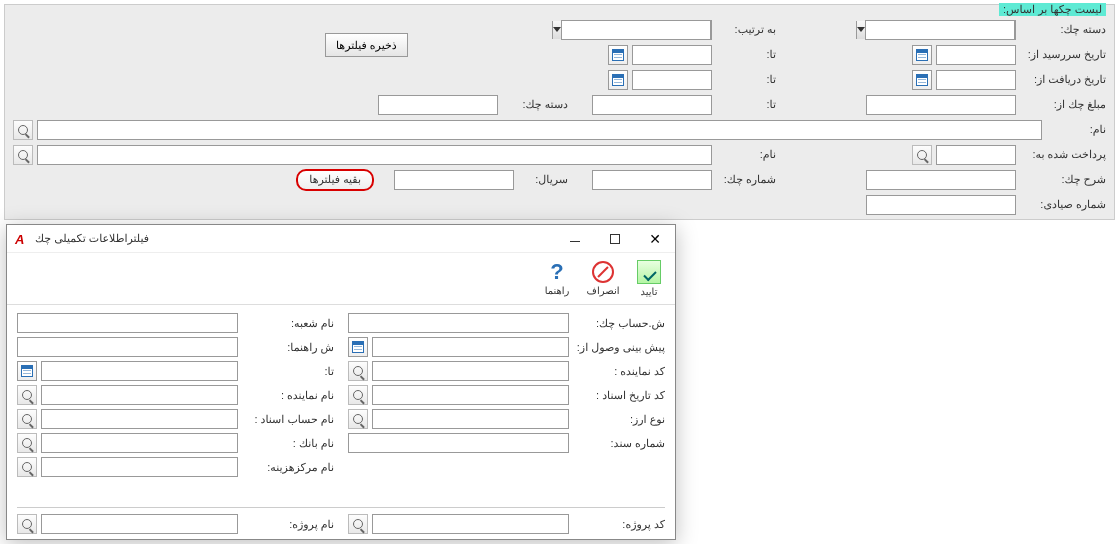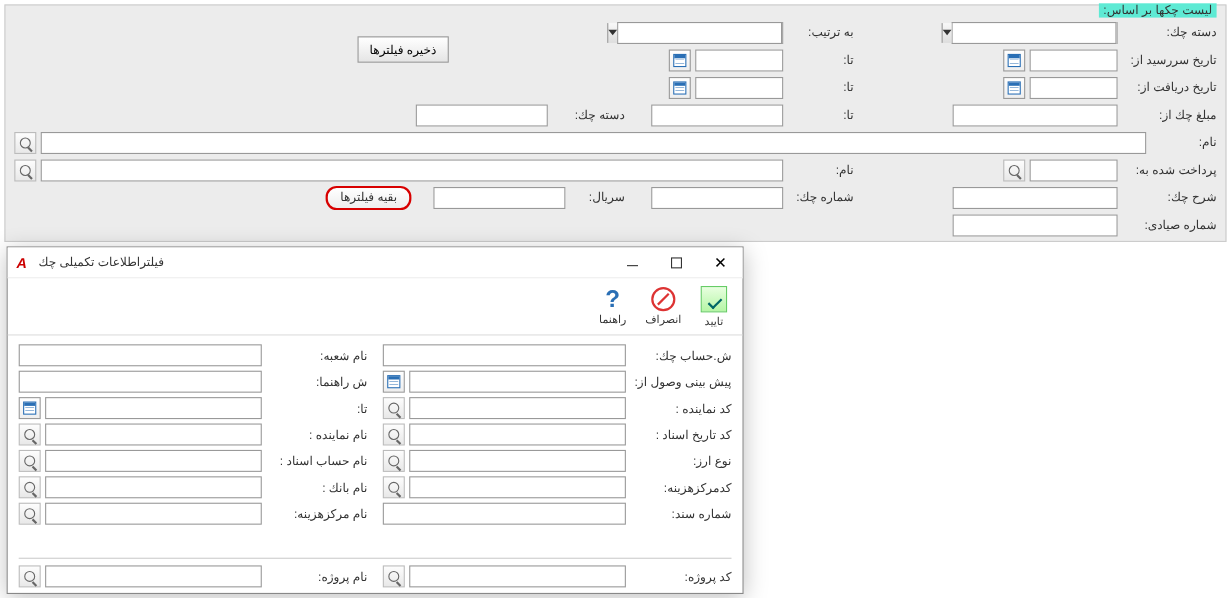--- a/index.html
+++ b/index.html
@@ -268,27 +268,20 @@
             </div>
         </div>
         <div class="drow">
           <span class="label">نوع ارز:</span>
           <input type="text" style="">
           <div class="lookup-btn">
               <div class="mag"></div>
             </div>
         </div>
         <div class="drow">
-          <span class="label">کدمرکزهزینه:</span>
-          <input type="text" style="">
-          <div class="lookup-btn">
-              <div class="mag"></div>
-            </div>
-        </div>
-        <div class="drow">
           <span class="label">شماره سند:</span>
           <input type="text" style="">
         </div>
       </div>
 
       <div class="dcol">
         <div class="drow">
           <span class="label">نام شعبه:</span>
           <input type="text" style="">
         </div>

